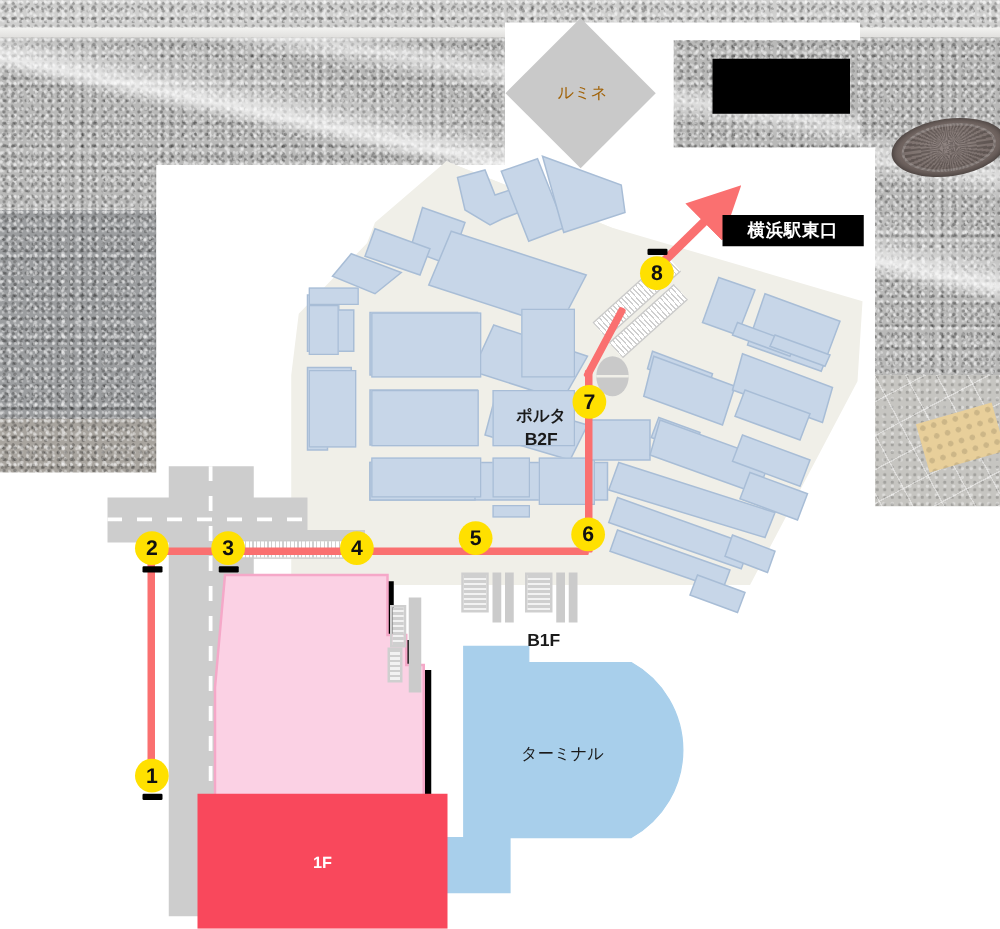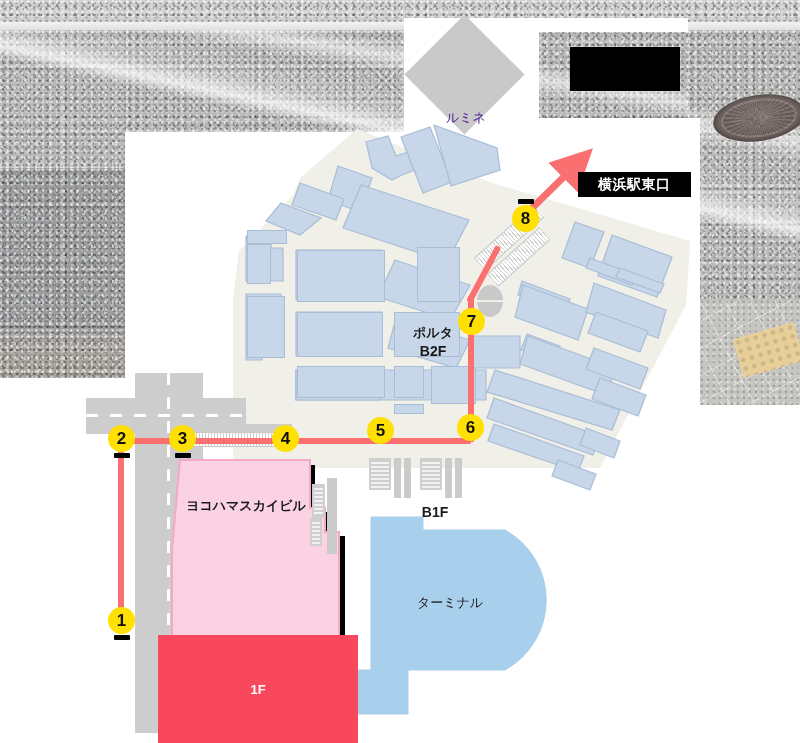--- a/index.html
+++ b/index.html
@@ -138,23 +138,23 @@
     position:absolute;background:#f9485c;color:#ffffff;
     font:bold 13px/1.5 "Liberation Sans","DejaVu Sans",sans-serif;
     text-align:center;z-index:48;white-space:pre;
     padding:6px 10px;
   }
   .lumine{
     position:absolute;background:#c9c9c9;
     transform:rotate(45deg);
   }
   .lumine-txt{
-    position:absolute;color:#4c1d95;
+    position:absolute;color:#a16207;
     font:13px/1 "Liberation Sans","DejaVu Sans",sans-serif;
-    z-index:30;white-space:pre;margin-top:44px;
+    z-index:30;white-space:pre;
   }
   .redact{position:absolute;background:#000000;z-index:30;}
   .manhole{
     position:absolute;border-radius:50%;
     background:radial-gradient(ellipse at 50% 45%,#8b7f7c 0%,#736763 55%,#5e524f 100%);
     box-shadow:inset 0 0 6px rgba(0,0,0,.5);
     transform:rotate(-8deg);
   }
   .manhole::after{
     content:"";position:absolute;inset:9%;border-radius:50%;
@@ -349,21 +349,20 @@
     <div class="marker" style="left:512px;top:205px;">
       <span>8</span>
       <span class="tail" style="top:-6px;bottom:auto;"></span>
     </div>
 
     <div class="lbl" style="left:406px;top:324px;width:54px;">ポルタ</div>
     <div class="lbl bold14" style="left:406px;top:342px;width:54px;">B2F</div>
 
     <div class="lbl-blackbox" style="left:578px;top:172px;">横浜駅東口</div>
 
-    <div class="lbl" style="left:176px;top:497px;width:140px;">ヨコハマスカイビル</div>
 
     <div class="lbl bold14" style="left:415px;top:503px;width:40px;">B1F</div>
 
     <div class="lbl" style="left:395px;top:594px;width:110px;font-weight:normal;">ターミナル</div>
 
     <div class="lbl-redbox" style="left:158px;top:635px;width:180px;">
       <div>1F</div>
     </div>
 
   </div>

